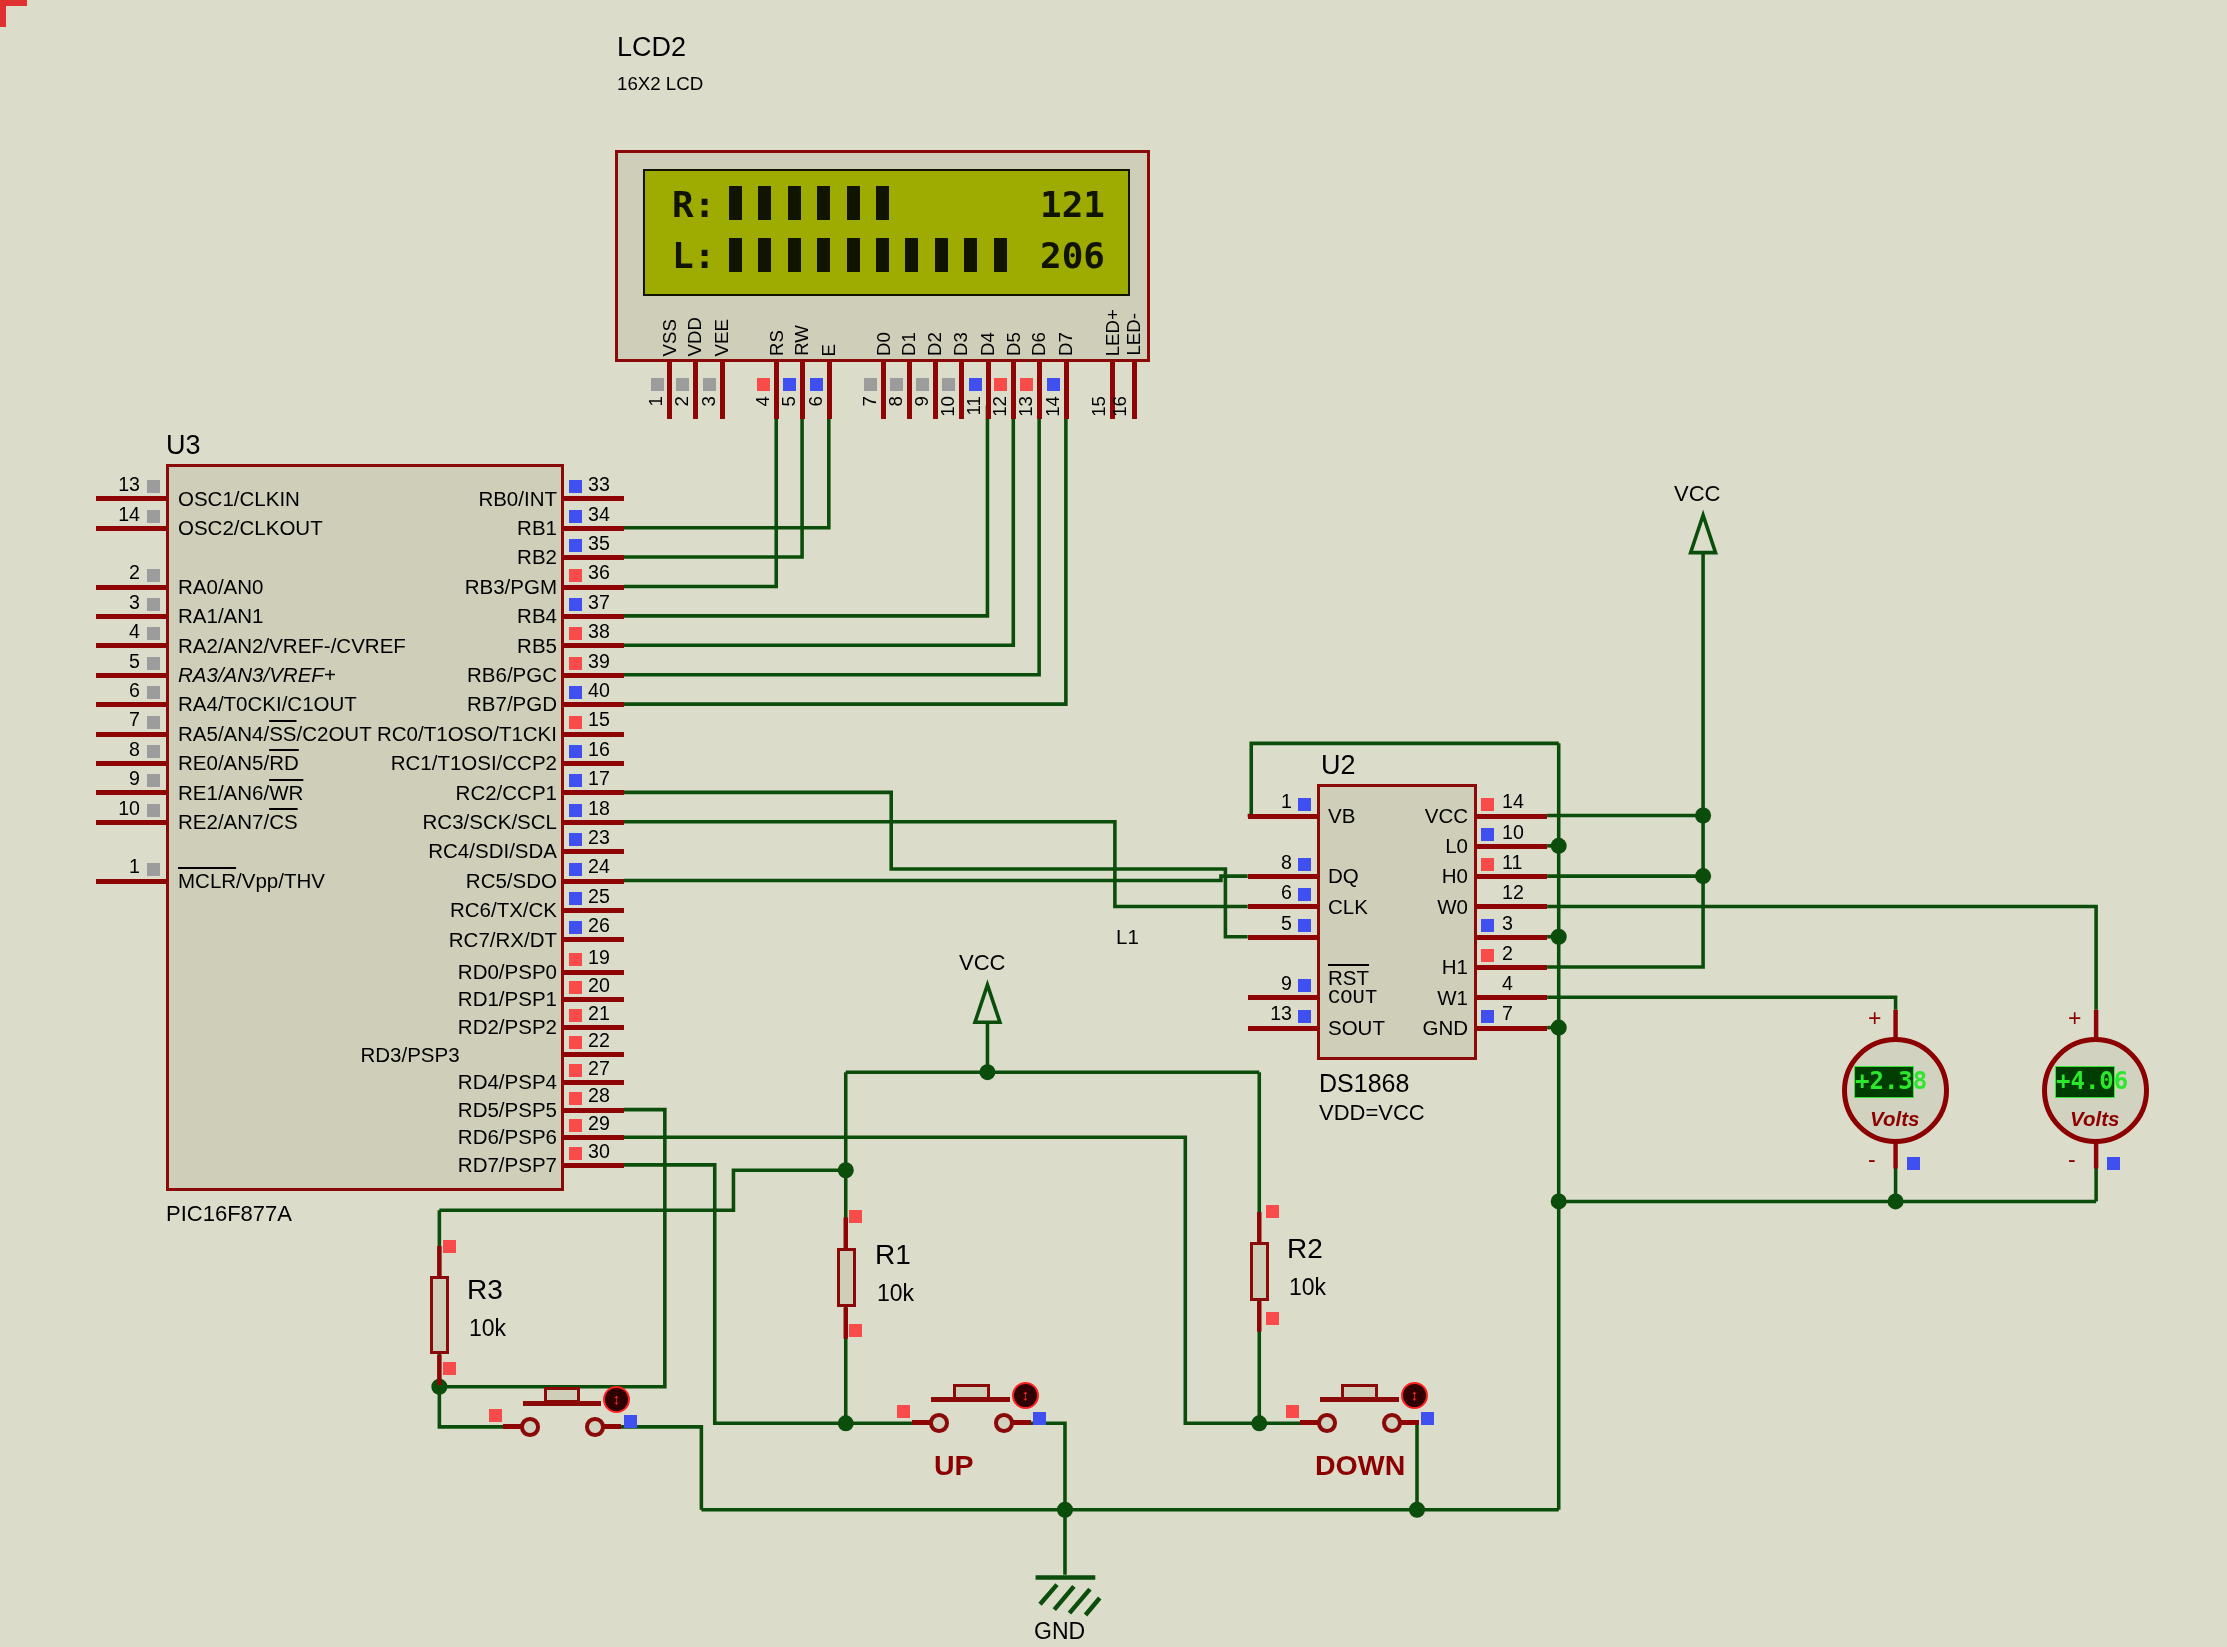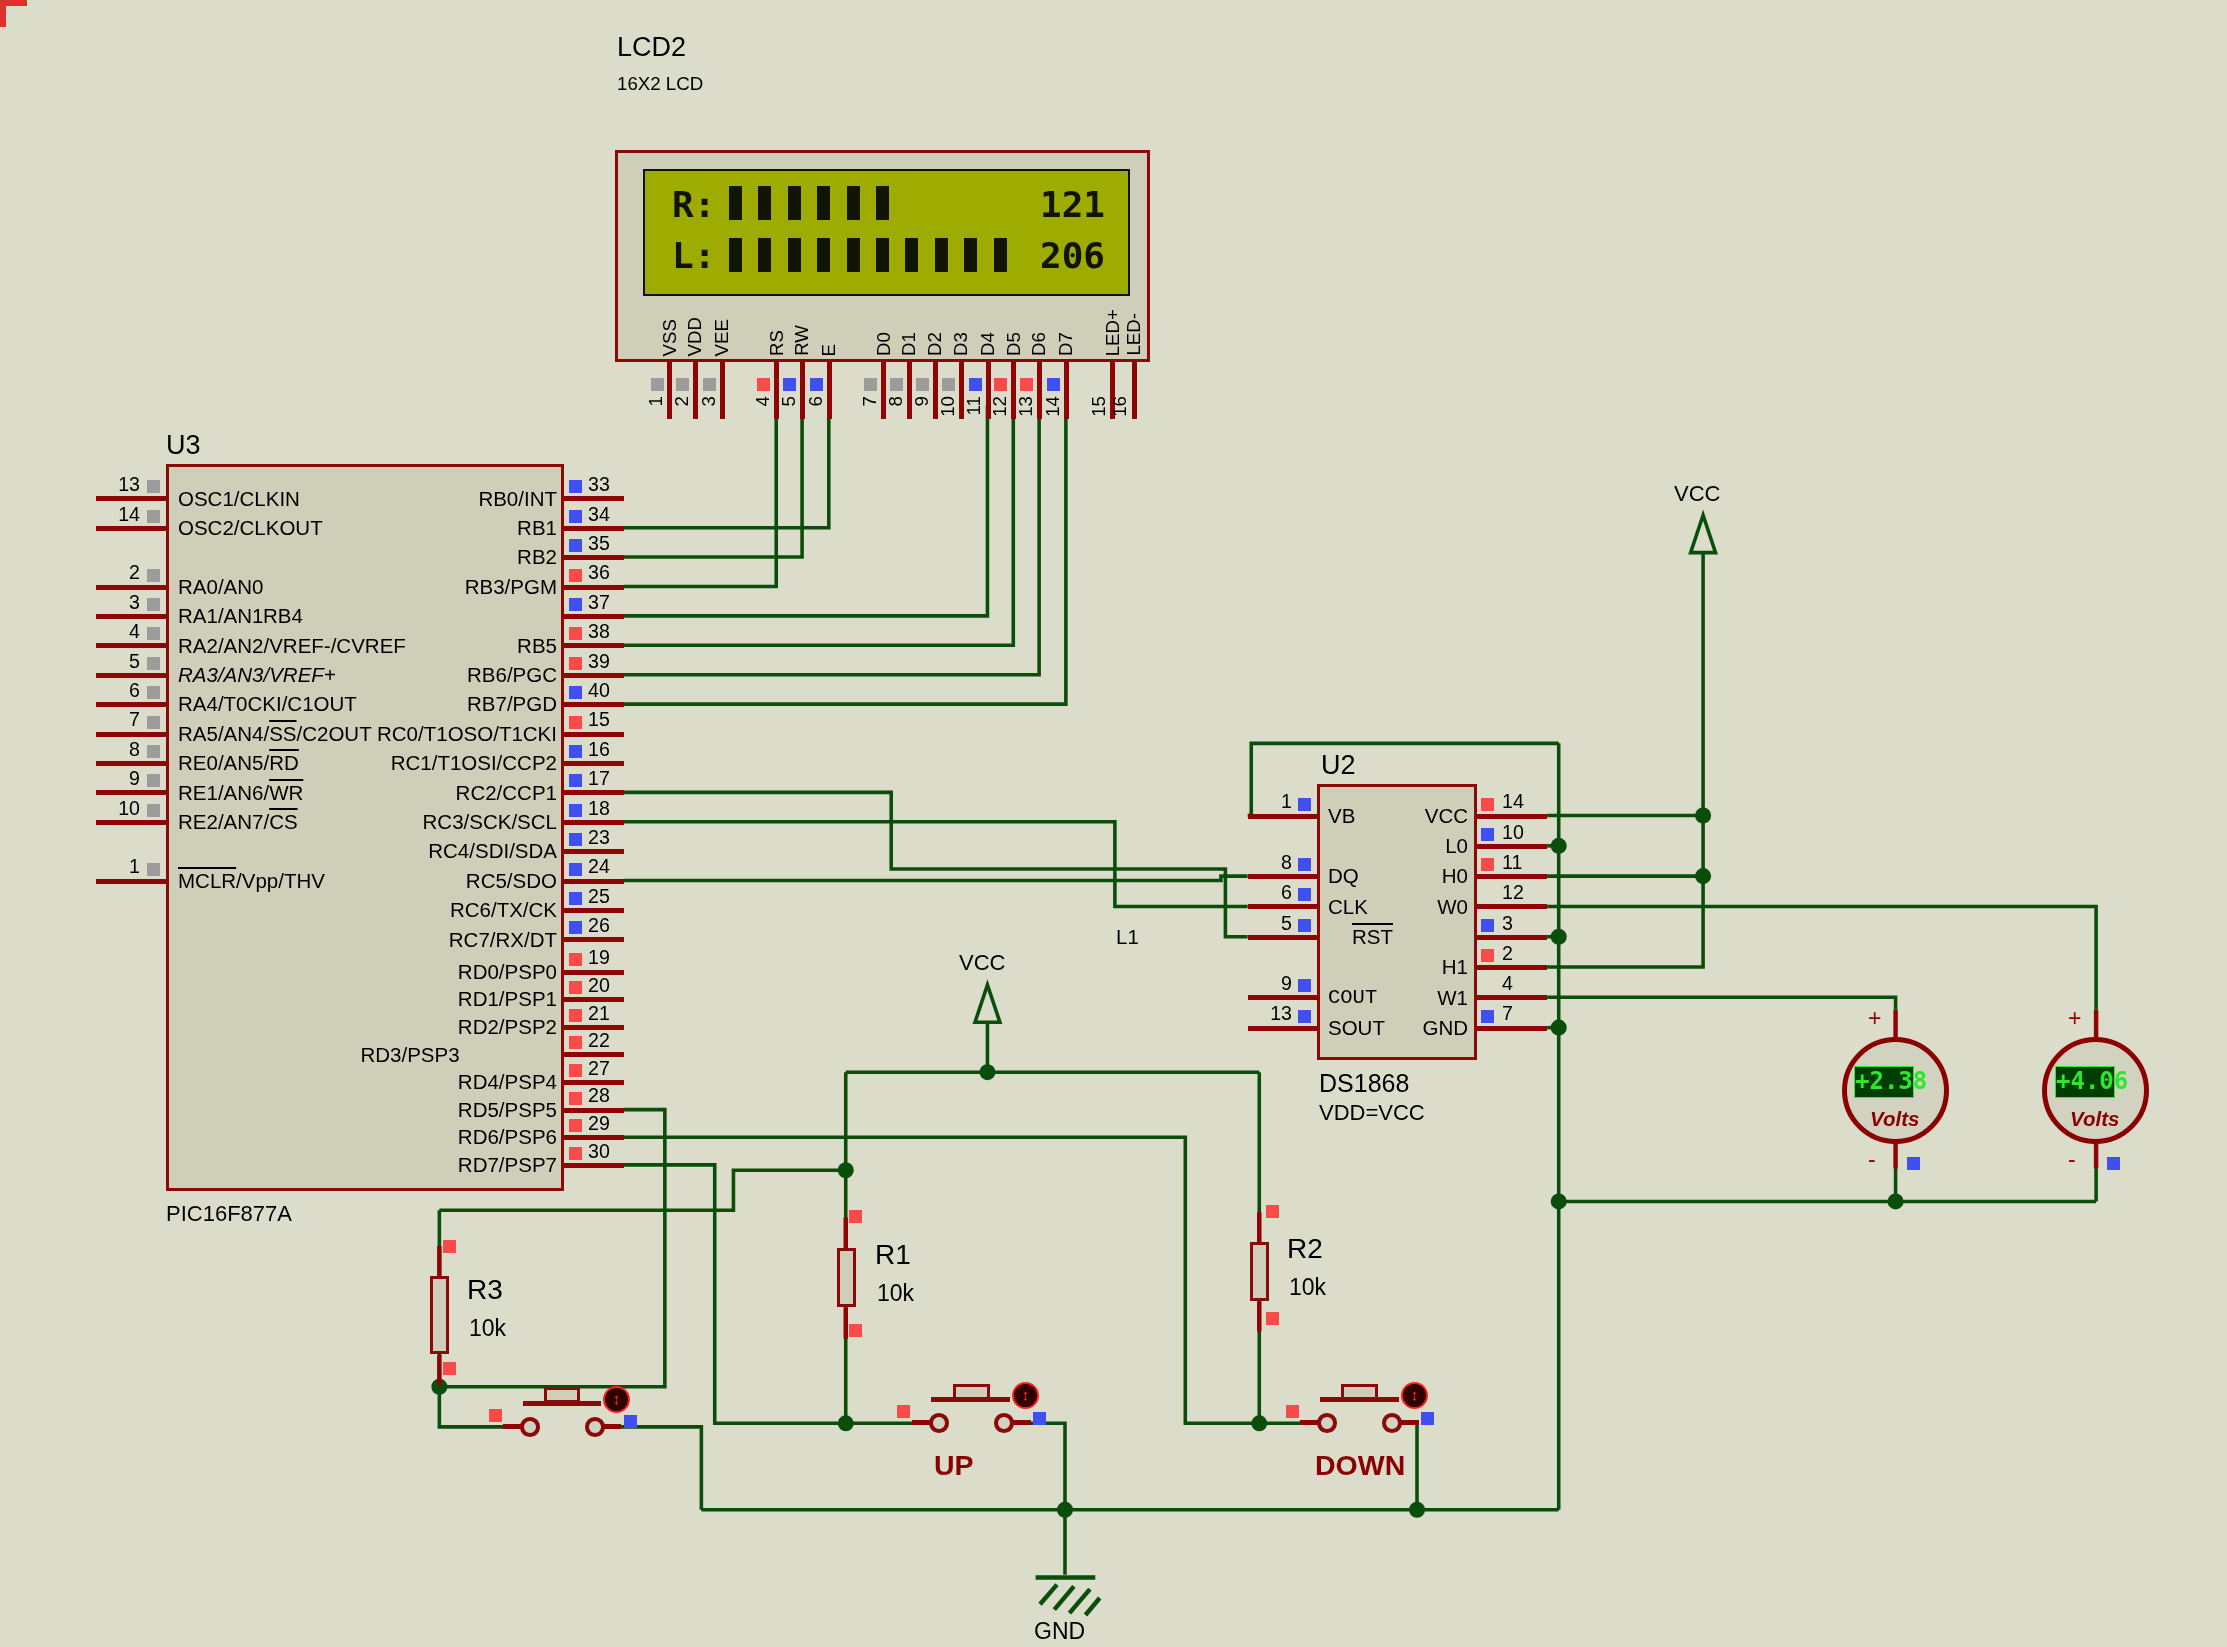--- a/index.html
+++ b/index.html
@@ -392,21 +392,21 @@
       <div class="abs" style="left:0;top:0;">
         <div class="stub" style="left:564px;top:585px;width:60px;height:4.5px;"></div>
         <div class="pinnum" style="left:588px;top:561px;">36</div>
         <div class="sq red" style="left:569px;top:569px;"></div>
         <div class="pinname" style="left:263px;top:575px;width:294px;text-align:right;"><span>RB3/PGM</span></div>
       </div>
       <div class="abs" style="left:0;top:0;">
         <div class="stub" style="left:564px;top:614px;width:60px;height:4.5px;"></div>
         <div class="pinnum" style="left:588px;top:591px;">37</div>
         <div class="sq blue" style="left:569px;top:598px;"></div>
-        <div class="pinname" style="left:263px;top:604px;width:294px;text-align:left;"><span>RB4</span></div>
+        <div class="pinname" style="left:263px;top:604px;width:294px;text-align:right;"><span>RB4</span></div>
       </div>
       <div class="abs" style="left:0;top:0;">
         <div class="stub" style="left:564px;top:643px;width:60px;height:4.5px;"></div>
         <div class="pinnum" style="left:588px;top:620px;">38</div>
         <div class="sq red" style="left:569px;top:627px;"></div>
         <div class="pinname" style="left:263px;top:634px;width:294px;text-align:right;"><span>RB5</span></div>
       </div>
       <div class="abs" style="left:0;top:0;">
         <div class="stub" style="left:564px;top:673px;width:60px;height:4.5px;"></div>
         <div class="pinnum" style="left:588px;top:650px;">39</div>
@@ -537,21 +537,21 @@
       <div class="abs" style="left:0;top:0;">
         <div class="stub" style="left:1248px;top:904px;width:70px;height:4.5px;"></div>
         <div class="pinnum" style="left:1239px;top:881px;width:53px;text-align:right;">6</div>
         <div class="sq blue" style="left:1298px;top:888px;"></div>
         <div class="pinname" style="left:1328px;top:895px;"><span>CLK</span></div>
       </div>
       <div class="abs" style="left:0;top:0;">
         <div class="stub" style="left:1248px;top:935px;width:70px;height:4.5px;"></div>
         <div class="pinnum" style="left:1239px;top:912px;width:53px;text-align:right;">5</div>
         <div class="sq blue" style="left:1298px;top:919px;"></div>
-        <div class="pinname" style="left:1328px;top:925px;margin-left:24px;"><span class="ov">RST</span></div>
+        <div class="pinname" style="left:1328px;top:966px;"><span class="ov">RST</span></div>
       </div>
       <div class="abs" style="left:0;top:0;">
         <div class="stub" style="left:1248px;top:995px;width:70px;height:4.5px;"></div>
         <div class="pinnum" style="left:1239px;top:972px;width:53px;text-align:right;">9</div>
         <div class="sq blue" style="left:1298px;top:979px;"></div>
         <div class="pinname" style="left:1328px;top:986px;font-family:Liberation Mono, monospace;"><span>COUT</span></div>
       </div>
       <div class="abs" style="left:0;top:0;">
         <div class="stub" style="left:1248px;top:1026px;width:70px;height:4.5px;"></div>
         <div class="pinnum" style="left:1239px;top:1002px;width:53px;text-align:right;">13</div>

